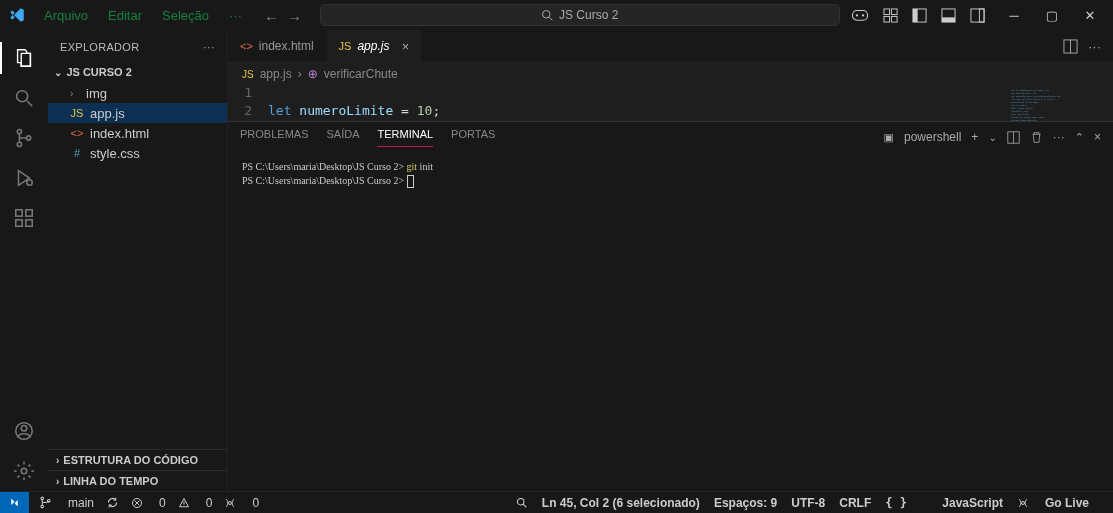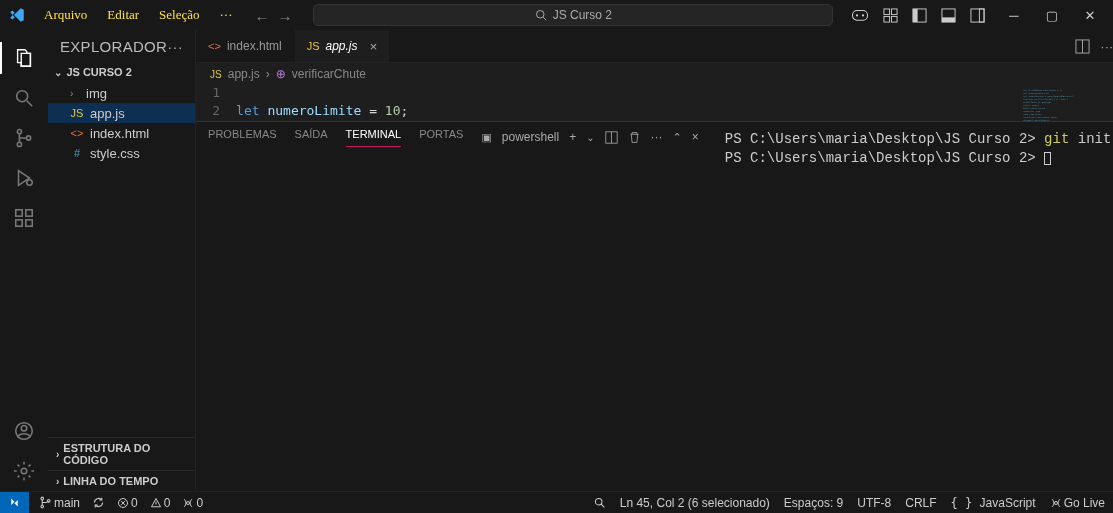--- a/index.html
+++ b/index.html
@@ -1,34 +1,34 @@
 <!DOCTYPE html>
 <html><head>
 <meta charset="utf-8">
 <style>
 * { margin: 0; padding: 0; box-sizing: border-box; }
 body { font-family: "Segoe UI", sans-serif; font-size: 13px; color: #cccccc; background: #1e1e1e; width: 1113px; height: 513px; overflow: hidden; display: flex; flex-direction: column; }
 .titlebar { height: 30px; background: #181818; display: flex; align-items: center; padding: 0 8px; gap: 4px; }
 .titlebar .logo { width: 18px; height: 18px; margin-right: 6px; }
-.menu-item { padding: 4px 8px; color: #fde047; cursor: pointer; border-radius: 4px; font-size: 13px; font-family: Liberation Serif, serif; }
+.menu-item { padding: 4px 8px; color: #15803d; cursor: pointer; border-radius: 4px; font-size: 13px; }
 .nav-arrows { display: flex; gap: 8px; margin: 0 10px; align-items: center; }
 .nav-arrow { color: #888; cursor: pointer; font-size: 15px; }
 .search-box { flex: 1; max-width: 520px; margin: 0 auto; height: 22px; background: #252526; border: 1px solid #333; border-radius: 5px; display: flex; align-items: center; justify-content: center; gap: 6px; color: #aaa; font-size: 12px; }
 .title-icons { margin-left: auto; display: flex; gap: 14px; align-items: center; color: #ccc; }
 .title-icons .ic { cursor: pointer; font-size: 14px; }
 .win-controls { display: flex; gap: 8px; margin-left: 10px; }
 .win-btn { width: 30px; height: 24px; display: flex; align-items: center; justify-content: center; color: #ccc; cursor: pointer; }
 .main { flex: 1; display: flex; overflow: hidden; }
 .activitybar { width: 48px; background: #181818; display: flex; flex-direction: column; align-items: center; padding-top: 8px; }
 .activitybar .act { width: 48px; height: 40px; display: flex; align-items: center; justify-content: center; color: #777; cursor: pointer; position: relative; }
 .activitybar .act.active { color: #fff; }
 .activitybar .act.active::before { content: ""; position: absolute; left: 0; top: 4px; bottom: 4px; width: 2px; background: #fff; }
 .activitybar .spacer { flex: 1; }
 .sidebar { width: 180px; background: #181818; display: flex; flex-direction: column; border-right: 1px solid #222; }
-.sidebar-header { height: 33px; display: flex; align-items: center; padding: 0 12px; color: #bbb; font-size: 15px; letter-spacing: 0.3px; justify-content: space-between; }
+.sidebar-header { height: 33px; display: flex; align-items: center; padding: 0 12px; color: #bbb; font-size: 11px; letter-spacing: 0.3px; justify-content: space-between; }
 .sidebar-header .dots { color: #aaa; cursor: pointer; }
 .project-root { display: flex; align-items: center; gap: 4px; padding: 3px 6px; color: #ccc; font-size: 11px; font-weight: bold; cursor: pointer; }
 .tree { padding: 2px 0; }
 .tree-item { display: flex; align-items: center; gap: 6px; padding: 2px 0 2px 22px; color: #ccc; font-size: 13px; cursor: pointer; height: 20px; }
 .tree-item.selected { background: #0c2f52; }
 .tree-item .chev { width: 10px; color: #888; font-size: 10px; }
 .tree-item .ficon { width: 14px; font-size: 11px; text-align: center; }
 .sidebar-bottom { margin-top: auto; }
 .collapse-sec { border-top: 1px solid #2a2a2a; padding: 4px 8px; display: flex; align-items: center; gap: 4px; font-size: 11px; font-weight: bold; color: #ccc; cursor: pointer; }
 .editor-area { flex: 1; display: flex; flex-direction: column; background: #1e1e1e; }
@@ -41,35 +41,35 @@
 .code-panel { flex: 1; position: relative; overflow: hidden; font-family: Consolas, monospace; font-size: 13px; }
 .code-line { display: flex; height: 18px; }
 .gutter { width: 40px; text-align: right; padding-right: 16px; color: #666; }
 .cl { white-space: pre; }
 .kw { color: #569cd6; }
 .va { color: #9cdcfe; }
 .nu { color: #b5cea8; }
 .pu { color: #d4d4d4; }
 .minimap { position: absolute; top: 2px; right: 4px; width: 100px; height: 60px; background: linear-gradient(#1e1e1e,#1e1e1e); font-size: 2px; line-height: 3px; color: #4f8fae; overflow: hidden; padding: 2px; }
 .minimap div { white-space: nowrap; }
-.panel { height: 370px; border-top: 1px solid #333; display: flex; flex-direction: row; background: #181818; }
+.panel { height: 370px; border-top: 1px solid #333; display: flex; flex-direction: column; background: #181818; }
 .panel-tabs { height: 30px; display: flex; align-items: center; padding: 0 12px; gap: 18px; font-size: 11px; color: #888; }
 .panel-tab { cursor: pointer; padding-bottom: 6px; }
 .panel-tab.active { color: #fff; border-bottom: 1px solid #be185d; }
 .panel-actions { margin-left: auto; display: flex; align-items: center; gap: 10px; color: #aaa; font-size: 12px; }
-.terminal { flex: 1; padding: 8px 14px; font-family: Liberation Mono, monospace; font-size: 14px; color: #ccc; line-height: 1.35; }
+.terminal { flex: 1; padding: 8px 14px; font-family: Liberation Serif, serif; font-size: 10px; color: #ccc; line-height: 1.35; }
 .term-line { white-space: pre; }
 .prompt-path { color: #ccc; }
 .git-cmd { color: #cccc66; }
 .cursor-box { display: inline-block; width: 7px; height: 13px; border: 1px solid #ccc; vertical-align: middle; }
 .statusbar { height: 22px; background: #181818; display: flex; align-items: center; font-size: 12px; color: #ccc; border-top: 1px solid #222; }
 .status-remote { background: #0066b8; height: 100%; display: flex; align-items: center; padding: 0 8px; color: #fff; }
 .status-left { display: flex; gap: 12px; padding-left: 10px; align-items: center; }
-.status-right { margin-left: auto; display: flex; gap: 14px; padding-right: 8px; align-items: center; }
-.status-item { display: flex; align-items: center; gap: 2px; cursor: pointer; }
+.status-right { margin-left: auto; display: flex; gap: 14px; padding-right: 24px; align-items: center; font-weight: bold; }
+.status-item { display: flex; align-items: center; gap: 16px; cursor: pointer; }
 svg { display: block; }
 </style>
 </head>
 <body>
 
 <div class="titlebar">
   <span class="logo">
     <svg viewBox="0 0 24 24" width="18" height="18">
         <path fill="#3da7f2" d="M17 3l4 2v14l-4 2-9-9 9-9zM3 8l3-2 3 3-3 3 3 3-3 3-3-2 3-4-3-4z"></path>
       </svg>

